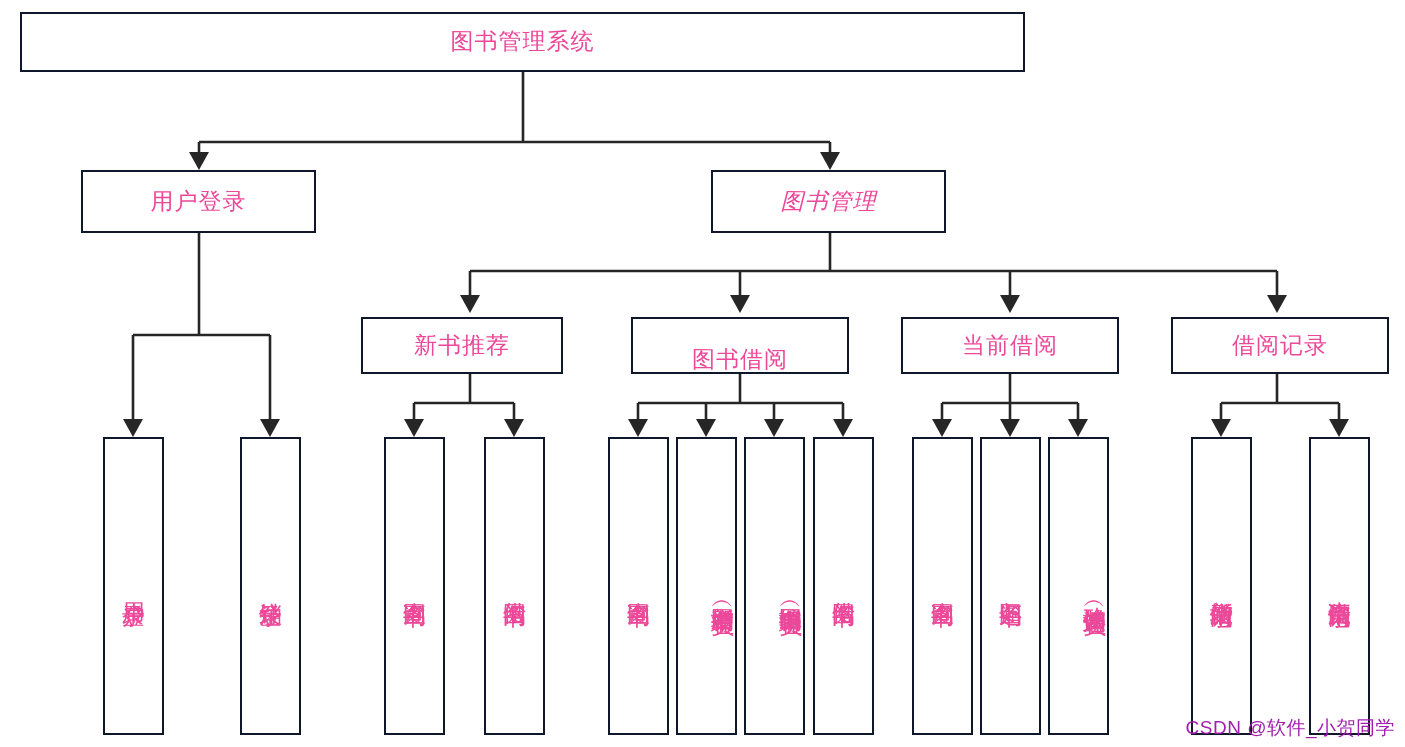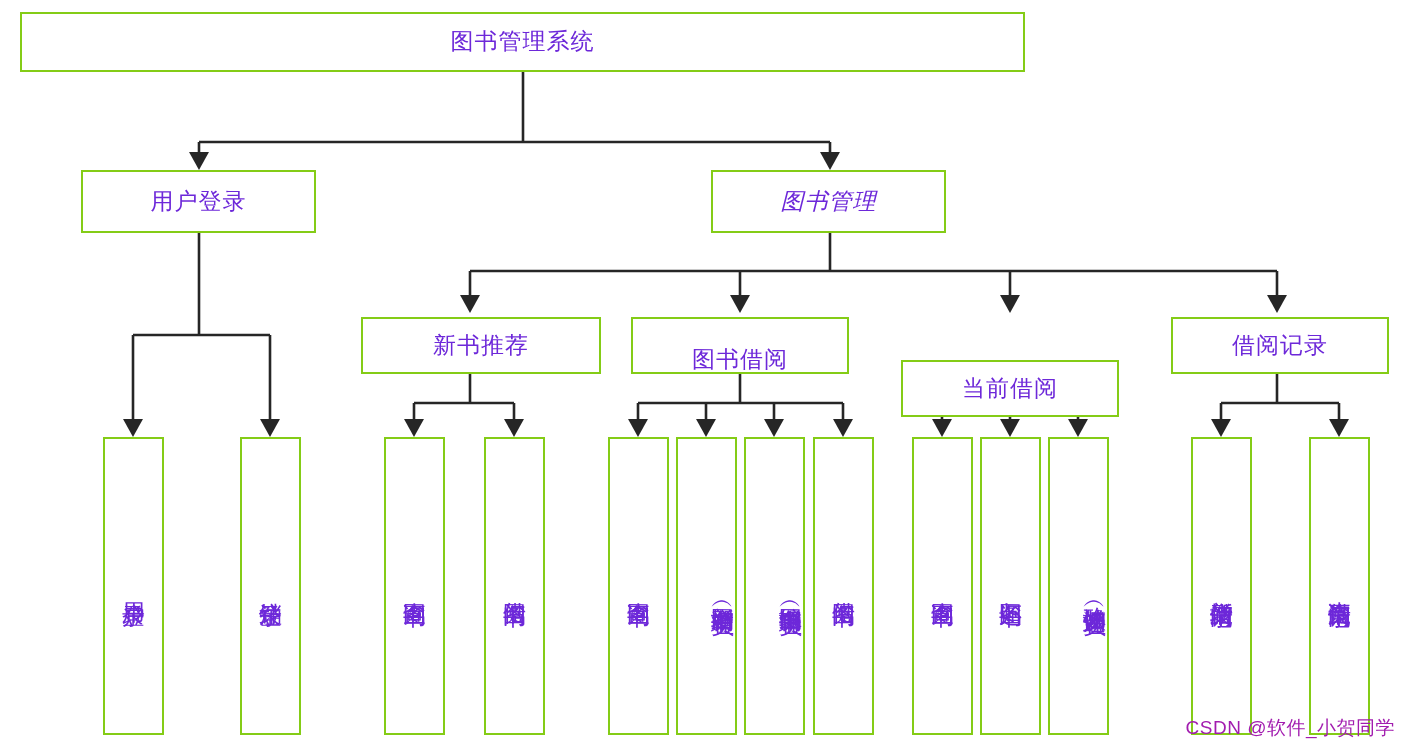--- a/index.html
+++ b/index.html
@@ -16,25 +16,25 @@
   }
   #chart-root {
     position: relative;
     width: 1405px;
     height: 747px;
   }
   .node {
     position: absolute;
     box-sizing: border-box;
     background: #ffffff;
-    border: 2px solid #84cc16;
+    border: 2px solid #0f172a;
     display: flex;
     align-items: center;
     justify-content: center;
-    color: #6d28d9;
+    color: #ec4899;
   }
   .node-h {
     font-size: 23px;
     line-height: 1.1;
     letter-spacing: 1px;
     white-space: nowrap;
   }
   .node-v {
     font-size: 23px;
     line-height: 1.08;
@@ -126,27 +126,27 @@
     <span>图书管理系统</span>
   </div>
 
   <div class="node node-h" style="left:81px; top:170px; width:235px; height:63px;">
     <span>用户登录</span>
   </div>
   <div class="node node-h" style="left:711px; top:170px; width:235px; height:63px;font-style:italic;">
     <span>图书管理</span>
   </div>
 
-  <div class="node node-h" style="left:361px; top:317px; width:240px; height:57px;">
+  <div class="node node-h" style="left:361px; top:317px; width:202px; height:57px;">
     <span>新书推荐</span>
   </div>
   <div class="node node-h" style="left:631px; top:317px; width:218px; height:57px;align-items:flex-end;">
     <span>图书借阅</span>
   </div>
-  <div class="node node-h" style="left:901px; top:317px; width:218px; height:57px;margin-top:43px;">
+  <div class="node node-h" style="left:901px; top:317px; width:218px; height:57px;">
     <span>当前借阅</span>
   </div>
   <div class="node node-h" style="left:1171px; top:317px; width:218px; height:57px;">
     <span>借阅记录</span>
   </div>
 
   <div class="node node-v v-center" style="left:103px; top:437px; width:61px; height:298px;">
     <span>用户登录</span>
   </div>
   <div class="node node-v v-center" style="left:240px; top:437px; width:61px; height:298px;">

